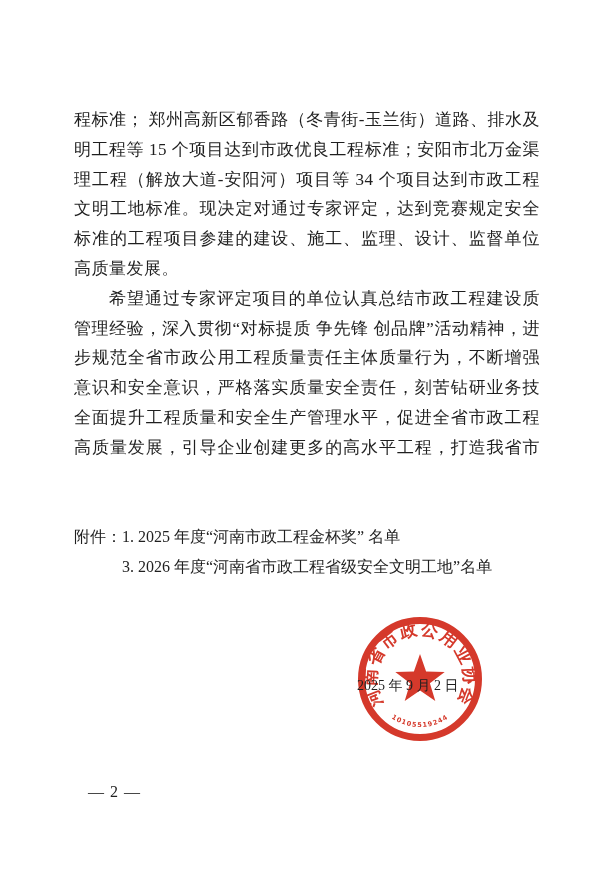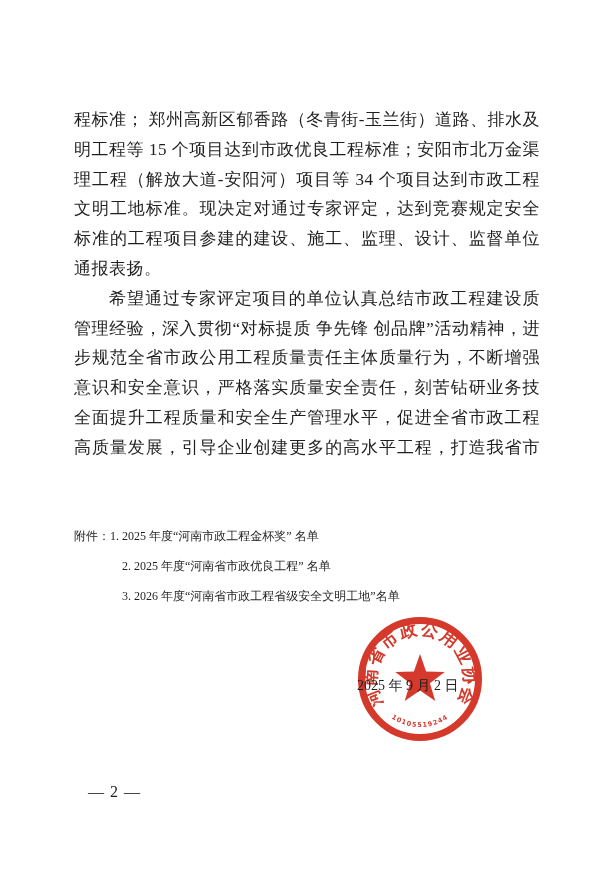--- a/index.html
+++ b/index.html
@@ -32,21 +32,21 @@
     text-align-last: left;
   }
   .doc-line.indent2 {
     text-indent: 35px;
   }
   .attachment-block {
     position: absolute;
     left: 74px;
     top: 522px;
     width: 500px;
-    font-size: 12px;
+    font-size: 16px;
     line-height: 29.8px;
   }
   .attachment-first { white-space: nowrap; }
   .attachment-item-line {
     margin-left: 48px;
     white-space: nowrap;
   }
   .issue-date {
     position: absolute;
     left: 357px;
@@ -88,35 +88,32 @@
 <body>
 
 <div class="page" style="color: rgb(31, 31, 31); background: rgb(255, 255, 255);">
 
   <div class="body-text">
     <div class="doc-line">程标准； 郑州高新区郁香路（冬青街-玉兰街）道路、排水及照</div>
     <div class="doc-line">明工程等 15 个项目达到市政优良工程标准；安阳市北万金渠治</div>
     <div class="doc-line">理工程（解放大道-安阳河）项目等 34 个项目达到市政工程安全</div>
     <div class="doc-line">文明工地标准。现决定对通过专家评定，达到竞赛规定安全技术</div>
     <div class="doc-line">标准的工程项目参建的建设、施工、监理、设计、监督单位予以</div>
-    <div class="doc-line para-end">通报表扬。</div>
+    <div class="doc-line para-end">高质量发展。</div>
     <div class="doc-line indent2">希望通过专家评定项目的单位认真总结市政工程建设质量</div>
     <div class="doc-line">管理经验，深入贯彻“对标提质 争先锋 创品牌”活动精神，进一</div>
     <div class="doc-line">步规范全省市政公用工程质量责任主体质量行为，不断增强质量</div>
     <div class="doc-line">意识和安全意识，严格落实质量安全责任，刻苦钻研业务技能，</div>
     <div class="doc-line">全面提升工程质量和安全生产管理水平，促进全省市政工程行业</div>
     <div class="doc-line">高质量发展，引导企业创建更多的高水平工程，打造我省市政工</div>
   </div>
 
   <div class="attachment-block">
     <div class="attachment-first">
       <span>附件：</span><span>1. 2025 年度“河南市政工程金杯奖” 名单</span>
-    </div>
-    <div class="attachment-item-line">
-      <span>2. 2025 年度“河南省市政优良工程” 名单</span>
     </div>
     <div class="attachment-item-line">
       <span>3. 2026 年度“河南省市政工程省级安全文明工地”名单</span>
     </div>
   </div>
 
   <div class="issue-date">2025 年 9 月 2 日</div>
 
   <svg class="seal-svg" viewBox="0 0 132 132" xmlns="http://www.w3.org/2000/svg">
     <defs>

